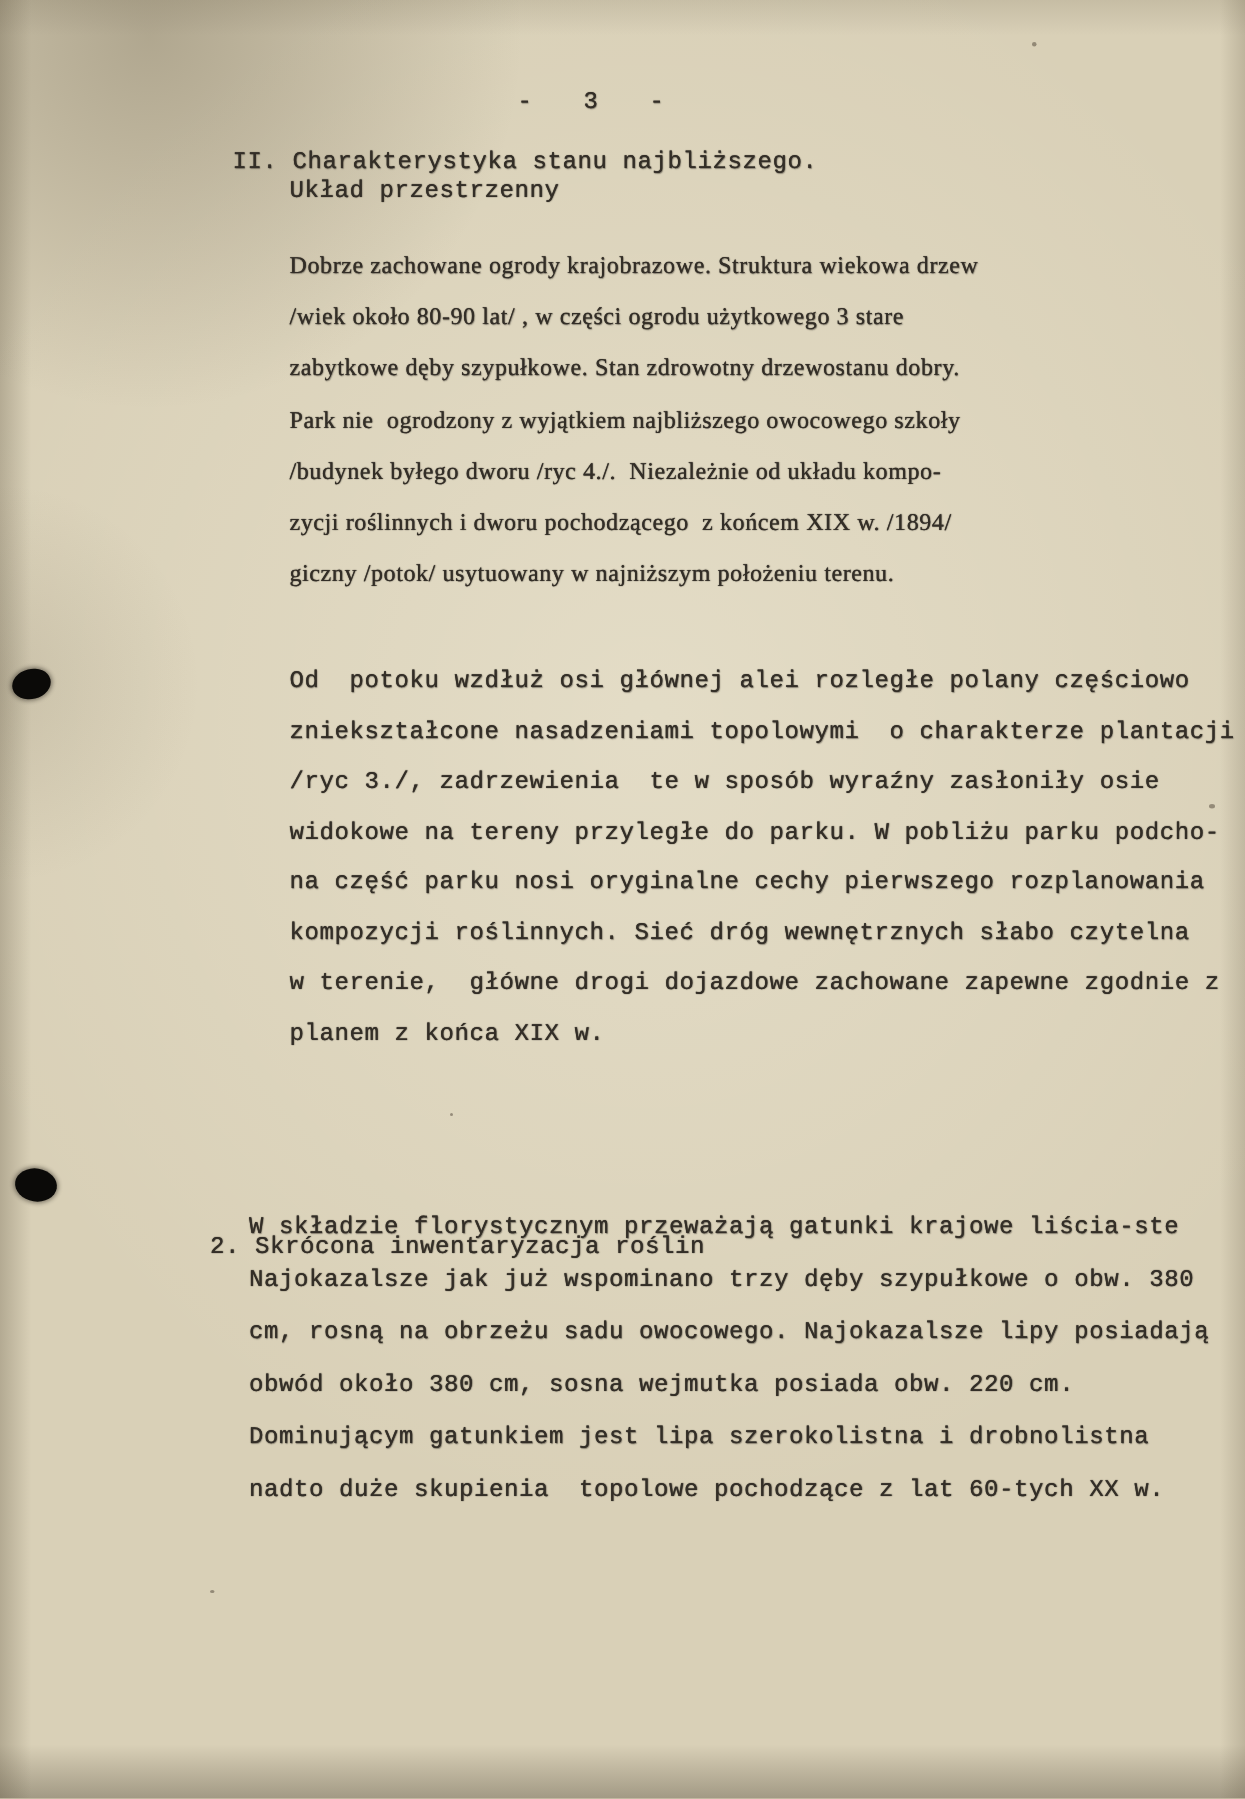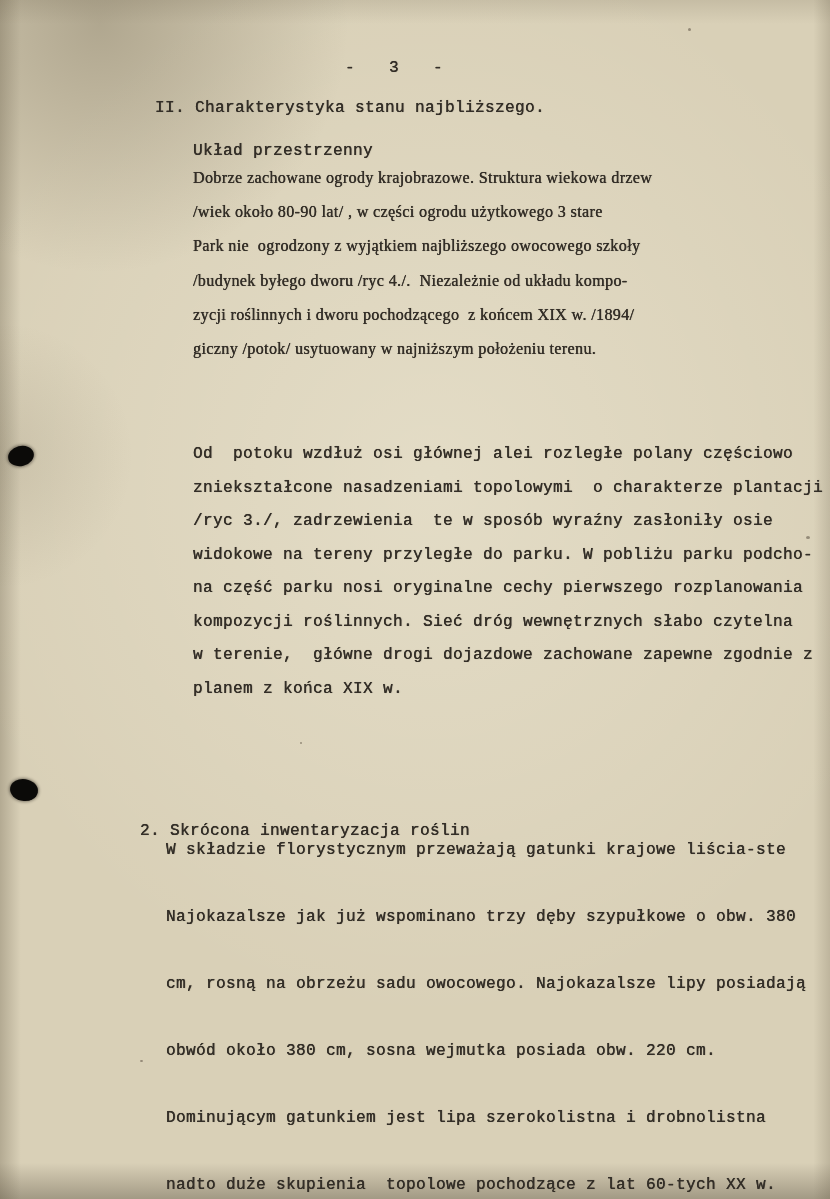--- a/index.html
+++ b/index.html
@@ -42,28 +42,28 @@
     line-height: 34px;
   }
   .para {
     position: absolute;
   }
   .tline {
     white-space: pre;
   }
   #page-number   { left: 345px; top: 51px; word-spacing: 24px; }
   #heading-ii    { left: 155px; top: 91px; }
-  #subheading    { left: 193px; top: 134px; }
+  #subheading    { left: 193px; top: 110px; }
   #p1            { left: 193px; top: 161px; }
   #p1 .tline     { line-height: 34.2px; font-family: Liberation Serif, serif; }
   #p2            { left: 193px; top: 438px; }
   #p2 .tline     { line-height: 33.5px; font-family: Liberation Mono, monospace; }
   #s2-heading    { left: 140px; top: 766px; margin-top: 48px; }
   #s2p           { left: 166px; top: 801px; }
-  #s2p .tline    { line-height: 35px; margin-top: 32px; }
+  #s2p .tline    { line-height: 35px; }
   .hole {
     position: absolute;
     background: #0b0a08;
     border-radius: 50%;
     box-shadow: 0 0 3px 1px rgba(20,16,10,0.45);
   }
   .hole-1 { left: 8px;  top: 446px; width: 26px; height: 20px; transform: rotate(-14deg); }
   .hole-2 { left: 10px; top: 779px; width: 28px; height: 22px; transform: rotate(9deg); }
   .speck {
     position: absolute;
@@ -92,20 +92,21 @@
   <div class="textlayer">
 
     <div class="line" id="page-number">- 3 -</div>
 
     <div class="line" id="heading-ii">II. Charakterystyka stanu najbliższego.</div>
     <div class="line" id="subheading">Układ przestrzenny</div>
 
     <div class="para" id="p1">
       <div class="tline">Dobrze zachowane ogrody krajobrazowe. Struktura wiekowa drzew</div>
       <div class="tline">/wiek około 80-90 lat/ , w części ogrodu użytkowego 3 stare</div>
+      <div class="tline">zabytkowe dęby szypułkowe. Stan zdrowotny drzewostanu dobry.</div>
       <div class="tline">Park nie  ogrodzony z wyjątkiem najbliższego owocowego szkoły</div>
       <div class="tline">/budynek byłego dworu /ryc 4./.  Niezależnie od układu kompo-</div>
       <div class="tline">zycji roślinnych i dworu pochodzącego  z końcem XIX w. /1894/</div>
       <div class="tline">giczny /potok/ usytuowany w najniższym położeniu terenu.</div>
     </div>
 
     <div class="para" id="p2">
       <div class="tline">Od  potoku wzdłuż osi głównej alei rozległe polany częściowo</div>
       <div class="tline">zniekształcone nasadzeniami topolowymi  o charakterze plantacji</div>
       <div class="tline">/ryc 3./, zadrzewienia  te w sposób wyraźny zasłoniły osie</div>

